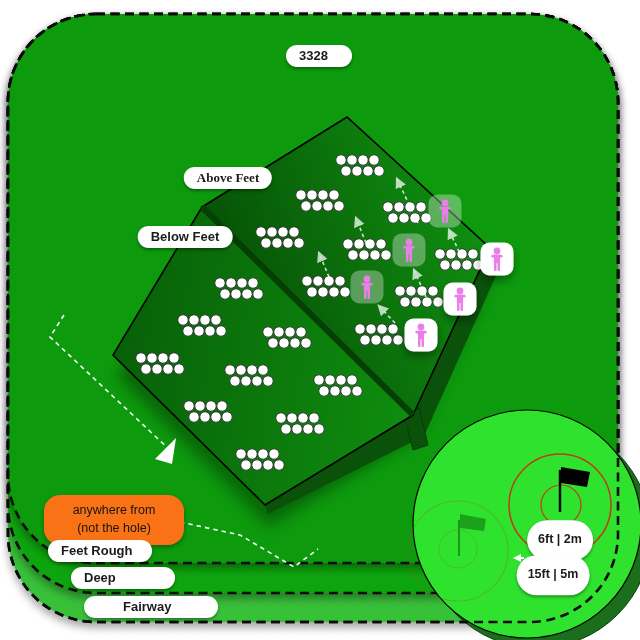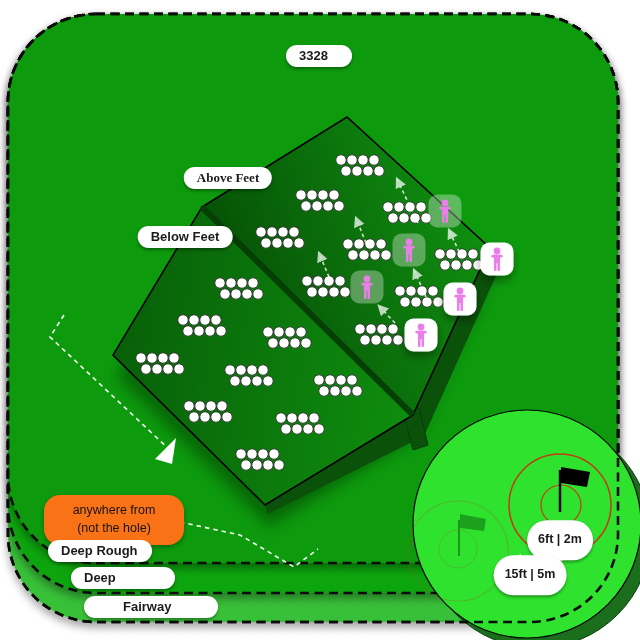--- a/index.html
+++ b/index.html
@@ -344,19 +344,19 @@
   <div class="pill" style="left:319px;top:56px;min-width:40px;">3328</div>
 
   <div class="pill" style="left:228px;top:178px;font-family:Liberation Serif, serif;">Above Feet</div>
   <div class="pill" style="left:185px;top:237px;">Below Feet</div>
 
   <div class="infobox">
     <div>anywhere from</div>
     <div>(not the hole)</div>
   </div>
 
-  <div class="pill" style="left:100px;top:551px;min-width:78px;">Deep Rough</div>
+  <div class="pill" style="left:100px;top:551px;min-width:78px;">Feet Rough</div>
   <div class="pill" style="left:123px;top:578px;min-width:78px;">Deep</div>
   <div class="pill" style="left:151px;top:607px;min-width:82px;padding-left:39px;">Fairway</div>
 
   <div class="pill small" style="left:560px;top:540px;">6ft | 2m</div>
-  <div class="pill small" style="left:530px;top:575px;">15ft | 5m</div>
+  <div class="pill small" style="left:553px;top:575px;">15ft | 5m</div>
 </div>
 
 </body></html>

